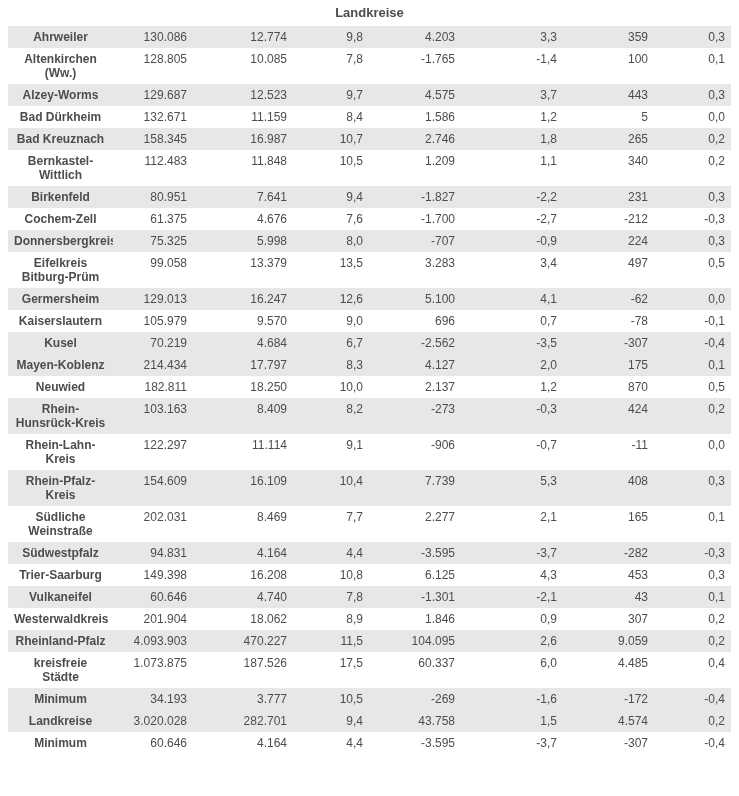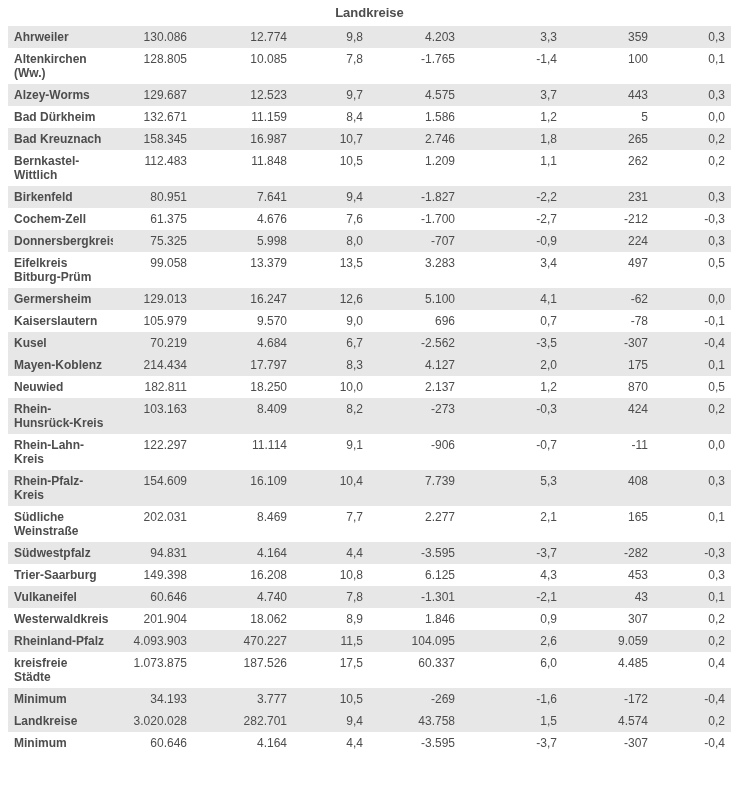--- a/index.html
+++ b/index.html
@@ -31,21 +31,21 @@
   table.stat-table td {
     font-size: 12px;
     line-height: 14px;
     color: #4d4d4d;
     padding: 4px 6px;
     vertical-align: top;
     overflow: hidden;
   }
   table.stat-table td.label {
     font-weight: bold;
-    text-align: left;
+    text-align: center;
   }
   table.stat-table td.num {
     text-align: right;
     white-space: nowrap;
   }
   tr.stripe td { background: #e7e7e7; }
   td.indent-0 { padding-left: 6px; }
   td.indent-1 { padding-left: 22px; }
   td.indent-2 { padding-left: 32px; }
 </style>
@@ -118,21 +118,21 @@
           <td class="num">265</td>
           <td class="num">0,2</td>
         </tr>
         <tr>
           <td class="label indent-0">Bernkastel-Wittlich</td>
           <td class="num">112.483</td>
           <td class="num">11.848</td>
           <td class="num">10,5</td>
           <td class="num">1.209</td>
           <td class="num">1,1</td>
-          <td class="num">262</td>
+          <td class="num">340</td>
           <td class="num">0,2</td>
         </tr>
         <tr class="stripe">
           <td class="label indent-0">Birkenfeld</td>
           <td class="num">80.951</td>
           <td class="num">7.641</td>
           <td class="num">9,4</td>
           <td class="num">-1.827</td>
           <td class="num">-2,2</td>
           <td class="num">231</td>

